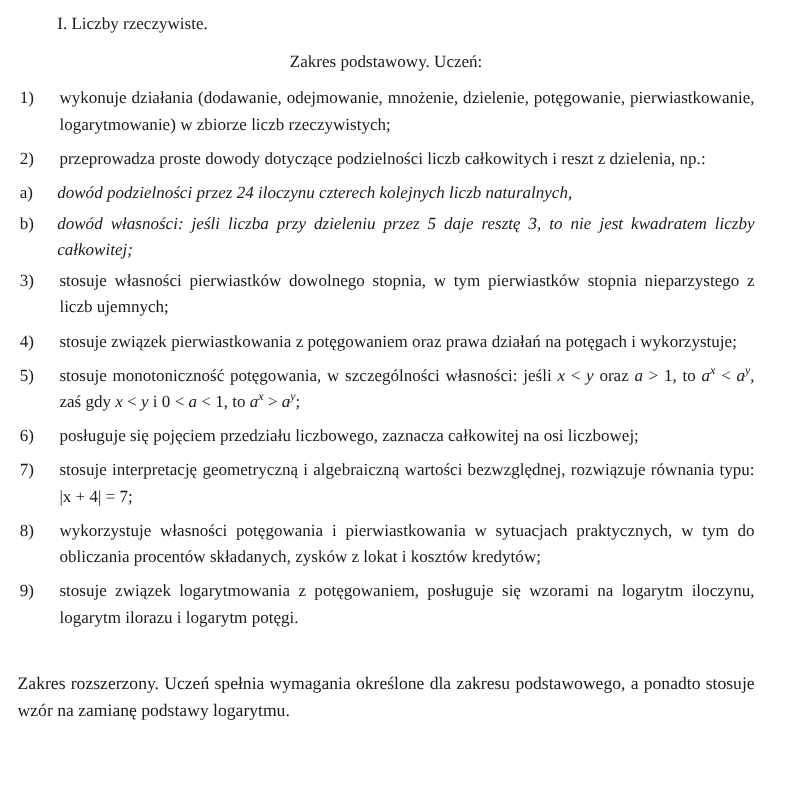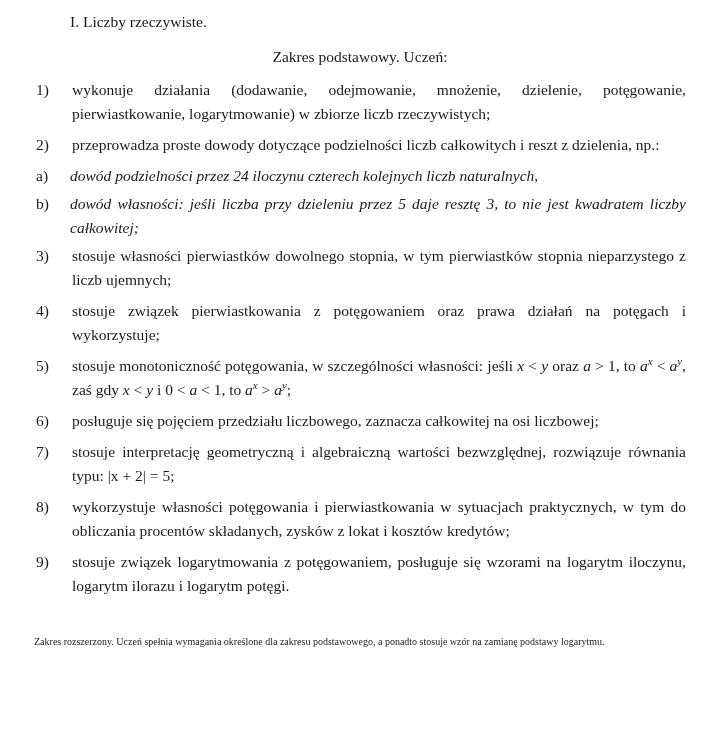--- a/index.html
+++ b/index.html
@@ -11,21 +11,21 @@
     height: 736px;
     background: #ffffff;
     font-family: "Liberation Serif", serif;
     color: #1a1a1a;
   }
   .page {
     position: relative;
     width: 720px;
     height: 736px;
     box-sizing: border-box;
-    padding: 6px 34px 0 34px;
+    padding: 6px 34px 0 16px;
   }
   .doc-title {
     font-size: 15.5px;
     margin: 4px 0 0 36px;
     line-height: 1.5;
   }
   .intro {
     font-size: 15.5px;
     margin: 12px 0 0 0;
     line-height: 1.5;
@@ -73,21 +73,21 @@
     padding-left: 2px;
     box-sizing: border-box;
   }
   .subbody {
     flex: 1 1 auto;
     text-align: justify;
     font-style: italic;
   }
   .footer-par {
     margin: 36px 0 0 0;
-    font-size: 10px;
+    font-size: 16px;
     line-height: 1.55;
     text-align: justify;
   }
   i, .math-i {
     font-style: italic;
   }
   sup {
     font-size: 0.7em;
     vertical-align: super;
     line-height: 0;
@@ -140,21 +140,21 @@
       <span class="item-body">stosuje monotoniczność potęgowania, w szczególności własności: jeśli <i>x</i> &lt; <i>y</i> oraz <i>a</i> &gt; 1, to <i>a<sup>x</sup></i> &lt; <i>a<sup>y</sup></i>, zaś gdy <i>x</i> &lt; <i>y</i> i 0 &lt; <i>a</i> &lt; 1, to <i>a<sup>x</sup></i> &gt; <i>a<sup>y</sup></i>;</span>
     </li>
 
     <li class="item">
       <span class="marker">6)</span>
       <span class="item-body">posługuje się pojęciem przedziału liczbowego, zaznacza całkowitej na osi liczbowej;</span>
     </li>
 
     <li class="item">
       <span class="marker">7)</span>
-      <span class="item-body">stosuje interpretację geometryczną i algebraiczną wartości bezwzględnej, rozwiązuje równania typu: |x + 2| = 5;</span>
+      <span class="item-body">stosuje interpretację geometryczną i algebraiczną wartości bezwzględnej, rozwiązuje równania typu: |x + 4| = 7;</span>
     </li>
 
     <li class="item">
       <span class="marker">8)</span>
       <span class="item-body">wykorzystuje własności potęgowania i pierwiastkowania w sytuacjach praktycznych, w tym do obliczania procentów składanych, zysków z lokat i kosztów kredytów;</span>
     </li>
 
     <li class="item">
       <span class="marker">9)</span>
       <span class="item-body">stosuje związek logarytmowania z potęgowaniem, posługuje się wzorami na logarytm iloczynu, logarytm ilorazu i logarytm potęgi.</span>

